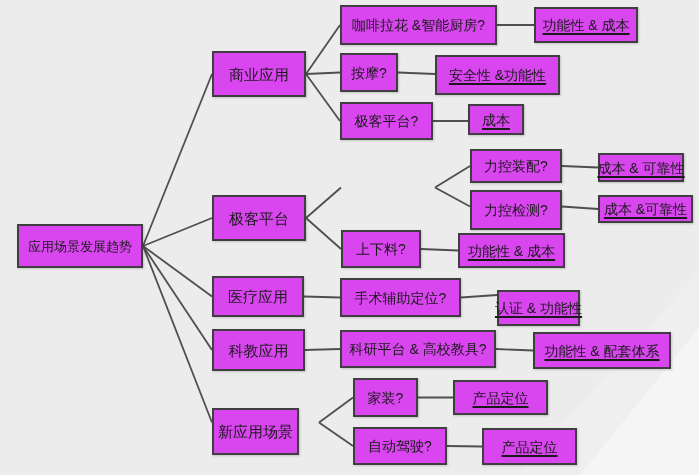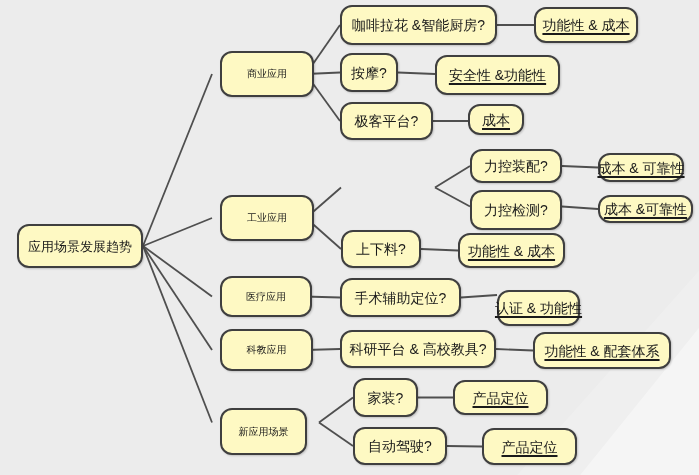--- a/index.html
+++ b/index.html
@@ -33,34 +33,34 @@
     width: 699px; height: 475px;
     pointer-events: none;
   }
   svg.edges line {
     stroke: #4f4f4f;
     stroke-width: 1.8;
   }
   .node {
     position: absolute;
     box-sizing: border-box;
-    background: #fef9c3;
+    background: #d946ef;
     border: 2px solid #3f3f3f;
-    border-radius: 12px;
+    border-radius: 0;
     display: flex;
     align-items: center;
     justify-content: center;
     box-shadow: 1px 1px 2px rgba(0,0,0,0.18);
     color: #1a1a1a;
     font-size: 14px;
     white-space: nowrap;
     padding: 1px 1px;
   }
   .node.lvl1 { font-size: 13px; }
-  .node.lvl2 { font-size: 10px; margin-left: 8px; }
+  .node.lvl2 { font-size: 15px; }
   .lbl { line-height: 1; }
   .lbl.u {
     text-decoration: underline;
     text-underline-offset: 3px;
     text-decoration-thickness: 1.5px;
   }
 </style>
 </head>
 <body>
 
@@ -118,21 +118,21 @@
     <span class="lbl u">安全性 &amp;功能性</span>
   </div>
   <div class="node lvl3" style="left:340px;top:102px;width:93px;height:38px">
     <span class="lbl">极客平台?</span>
   </div>
   <div class="node lvl4" style="left:468px;top:104px;width:56px;height:31px">
     <span class="lbl u">成本</span>
   </div>
 
   <div class="node lvl2" style="left:212px;top:195px;width:94px;height:46px">
-    <span class="lbl">工业应用</span>
+    <span class="lbl">极客平台</span>
   </div>
   <div class="node lvl3" style="left:470px;top:149px;width:92px;height:34px">
     <span class="lbl">力控装配?</span>
   </div>
   <div class="node lvl4" style="left:598px;top:153px;width:86px;height:29px">
     <span class="lbl u">成本 &amp; 可靠性</span>
   </div>
   <div class="node lvl3" style="left:470px;top:190px;width:92px;height:40px">
     <span class="lbl">力控检测?</span>
   </div>

